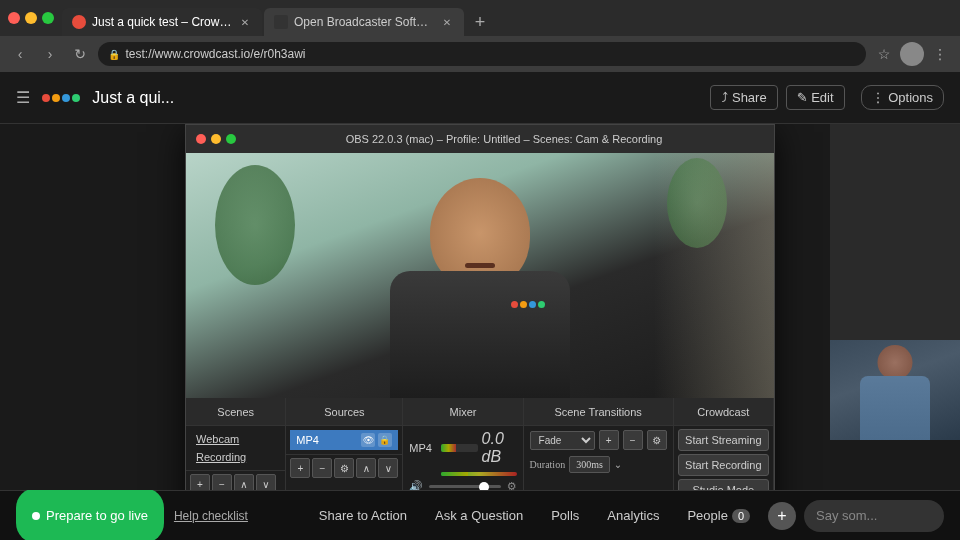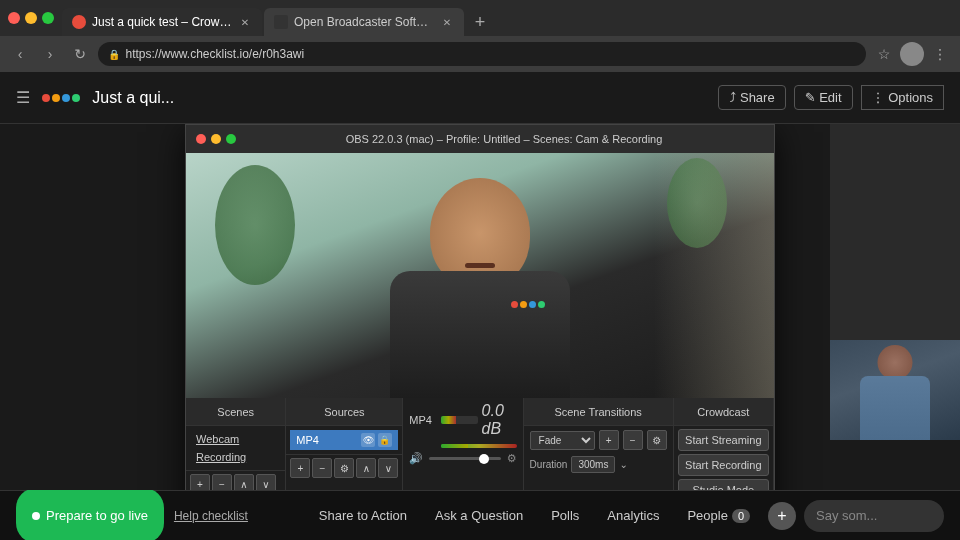--- a/index.html
+++ b/index.html
@@ -194,23 +194,24 @@
       font-size: 13px;
       cursor: pointer;
       display: flex;
       align-items: center;
       gap: 4px;
     }
     .options-btn {
       padding: 4px 10px;
       background: transparent;
       border: 1px solid #555;
-      border-radius: 0;
+      border-radius: 10px;
       color: #ccc;
       font-size: 13px;
+      margin-left: 8px;
     }
 
     
     .main-body {
       flex: 1;
       display: flex;
       position: relative;
       overflow: hidden;
     }
 
@@ -581,20 +582,21 @@
     }
     .obs-transition-arrow {
       color: #aaa;
       font-size: 10px;
     }
     .obs-duration-row {
       display: flex;
       align-items: center;
       padding: 2px 6px;
       gap: 4px;
+      font-family: Liberation Serif, serif;
     }
     .obs-duration-label {
       font-size: 10px;
       color: #aaa;
     }
     .obs-duration-value {
       font-size: 10px;
       color: #ccc;
       background: #333;
       padding: 2px 6px;
@@ -724,21 +726,21 @@
       <div class="tab-new">+</div>
     </div>
   </div>
 
   <div class="nav-bar">
     <div class="nav-btn">‹</div>
     <div class="nav-btn">›</div>
     <div class="nav-btn">↻</div>
     <div class="address-bar">
       <span class="lock-icon">🔒</span>
-      <span class="address-text">https://www.checklist.io/e/r0h3awi</span>
+      <span class="address-text">test://www.crowdcast.io/e/r0h3awi</span>
     </div>
     <div class="nav-right">
       <div class="nav-icon-btn">☆</div>
       <div class="avatar-btn"></div>
       <div class="nav-icon-btn">⋮</div>
     </div>
   </div>
 </div>
 
 <div class="page-content">
@@ -864,20 +866,21 @@
               <div class="obs-bottom-btn">+</div>
               <div class="obs-bottom-btn">−</div>
               <div class="obs-bottom-btn">⚙</div>
               <div class="obs-bottom-btn">∧</div>
               <div class="obs-bottom-btn">∨</div>
             </div>
           </div>
         </div>
 
         <div class="obs-mixer-panel obs-panel">
+          <div class="obs-panel-header">Mixer</div>
           <div class="obs-meter">
             <span class="obs-meter-label">MP4</span>
             <div class="obs-meter-bar">
               <div class="obs-meter-fill"></div>
             </div>
             <span class="obs-meter-db">0.0 dB</span>
           </div>
 
           <div style="display:flex;align-items:center;gap:4px;padding:2px 6px;">
             <span style="width:28px;font-size:10px;color:#666;"></span>

